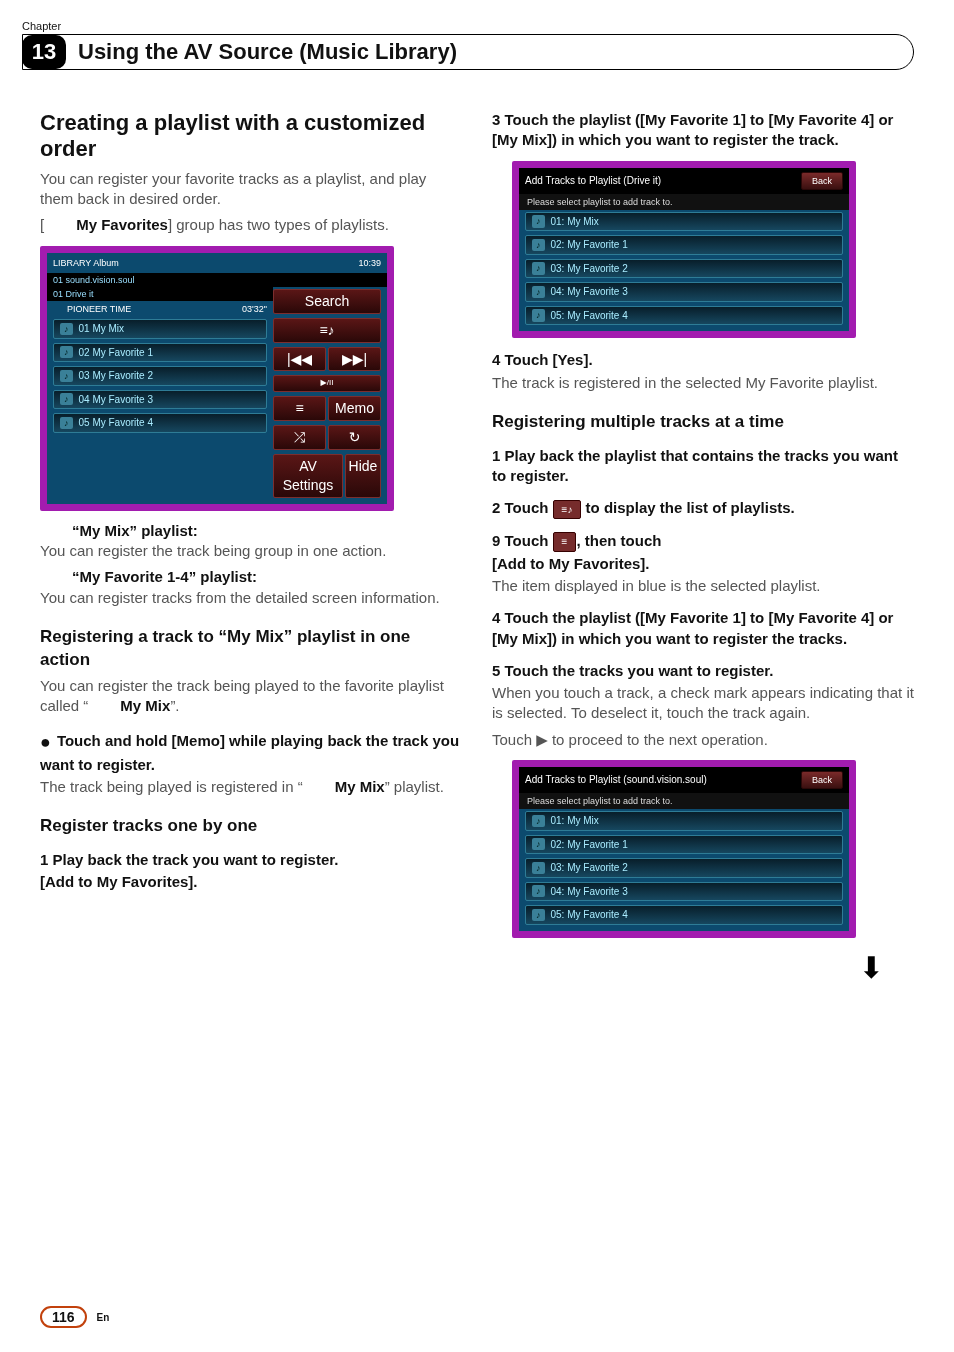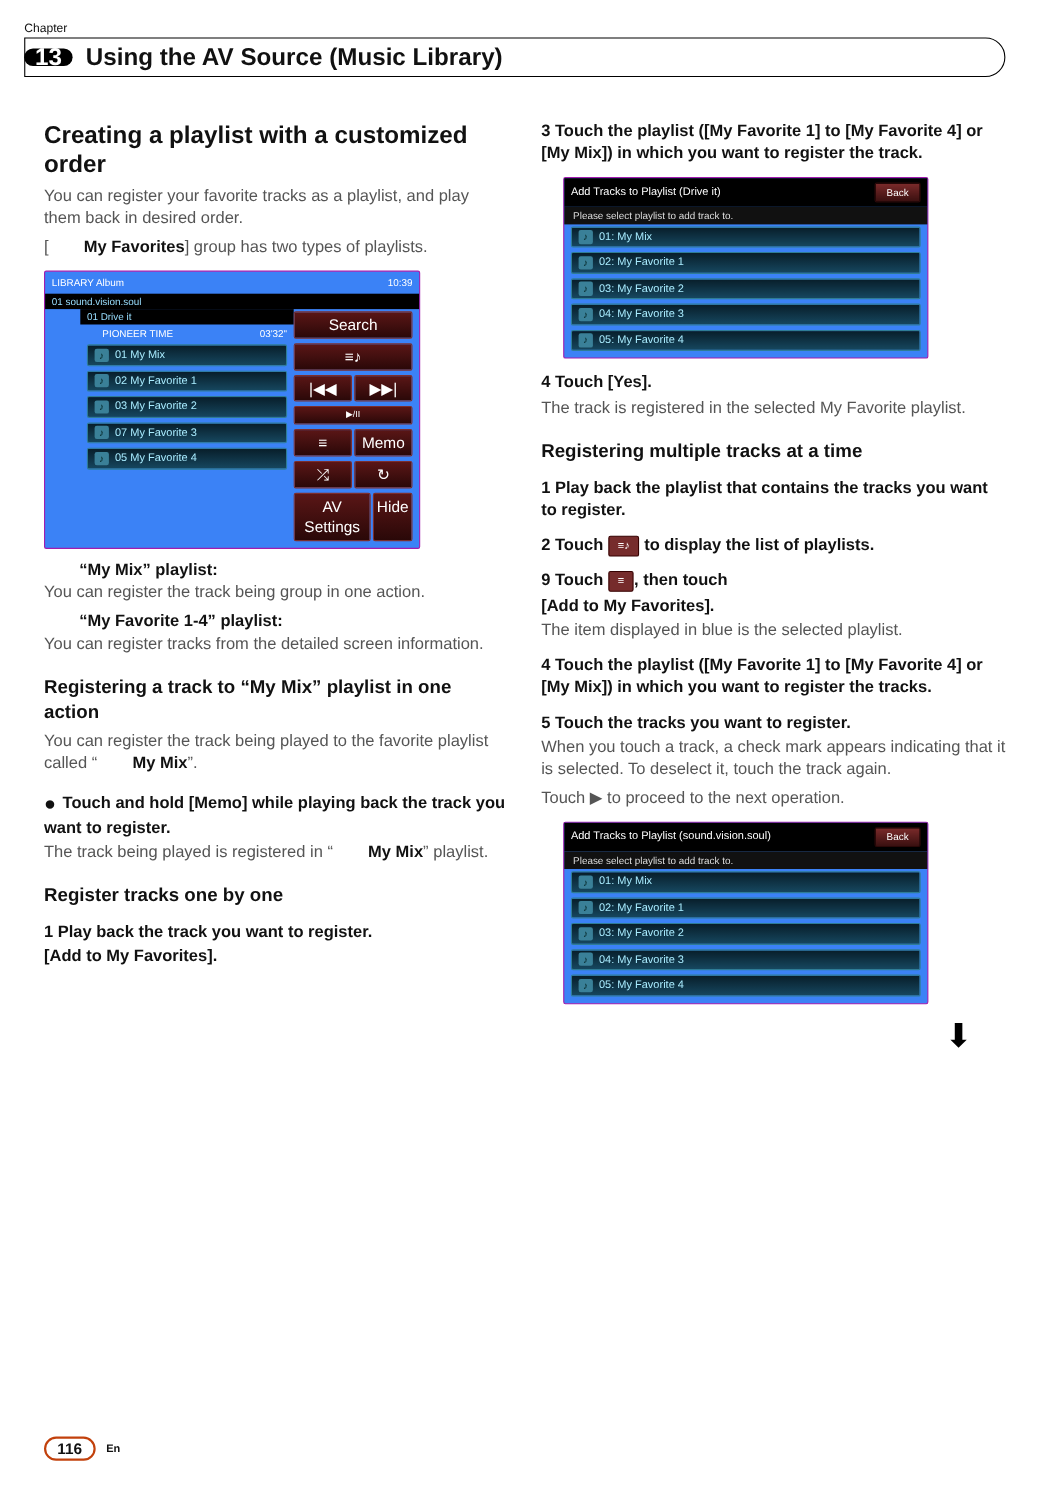--- a/index.html
+++ b/index.html
@@ -33,21 +33,21 @@
     overflow: visible;
     margin-left: -18px;
     padding-left:0;
   }
   .chapter-num {
     background: #000;
     color: #fff;
     font-weight: bold;
     font-size: 22px;
     width: 44px;
-    height: 16px;
+    height: 34px;
     border-radius: 10px;
     display: flex;
     align-items: center;
     justify-content: center;
     margin-left:-1px;
   }
   .chapter-title {
     font-size: 22px;
     font-weight: bold;
     padding: 4px 20px 4px 12px;
@@ -94,28 +94,28 @@
     display:inline-block;
     background:#762c2c;
     color:#fff;
     font-size:10px;
     padding:2px 8px;
     border-radius:2px;
     vertical-align:middle;
     border:1px solid #360000;
   }
   .screenshot {
-    background:#3b82f6;
+    background:#0c4a6e;
     color:#69cfe0;
     font-size:10px;
     width:340px;
     margin:10px 0;
     border-radius:2px;
     padding:0;
-    border:1px solid #a21caf;
+    border:7px solid #a21caf;
   }
   .screenshot.small {
     width:330px;
   }
   .ss-top {
     display:flex;
     justify-content:space-between;
     padding:4px 6px;
     color:#fff;
     font-size:9px;
@@ -158,21 +158,20 @@
     font-size:14px;
     text-align:center;
     padding:2px 0;
     border-radius:2px;
   }
   .ss-main {
     display:flex;
   }
   .ss-left {
     flex:1;
-    padding-left:32px;
   }
   .ss-header-dark{
     background:#000;
     color:#bbb;
     padding:1px 6px;
     font-size:9px;
   }
   .ss-back {
     background: linear-gradient(#7a2a2a, #3a1010);
     color:#fff;
@@ -276,21 +275,21 @@
               <div class="ss-item">
                   <span class="ss-num">♪</span>
                   <span>02 My Favorite 1</span>
                 </div>
               <div class="ss-item">
                   <span class="ss-num">♪</span>
                   <span>03 My Favorite 2</span>
                 </div>
               <div class="ss-item">
                   <span class="ss-num">♪</span>
-                  <span>07 My Favorite 3</span>
+                  <span>04 My Favorite 3</span>
                 </div>
               <div class="ss-item">
                   <span class="ss-num">♪</span>
                   <span>05 My Favorite 4</span>
                 </div>
             </div>
           </div>
           <div class="ss-right-col">
             <div class="ss-btn">Search</div>
             <div class="ss-btn">≡♪</div>

